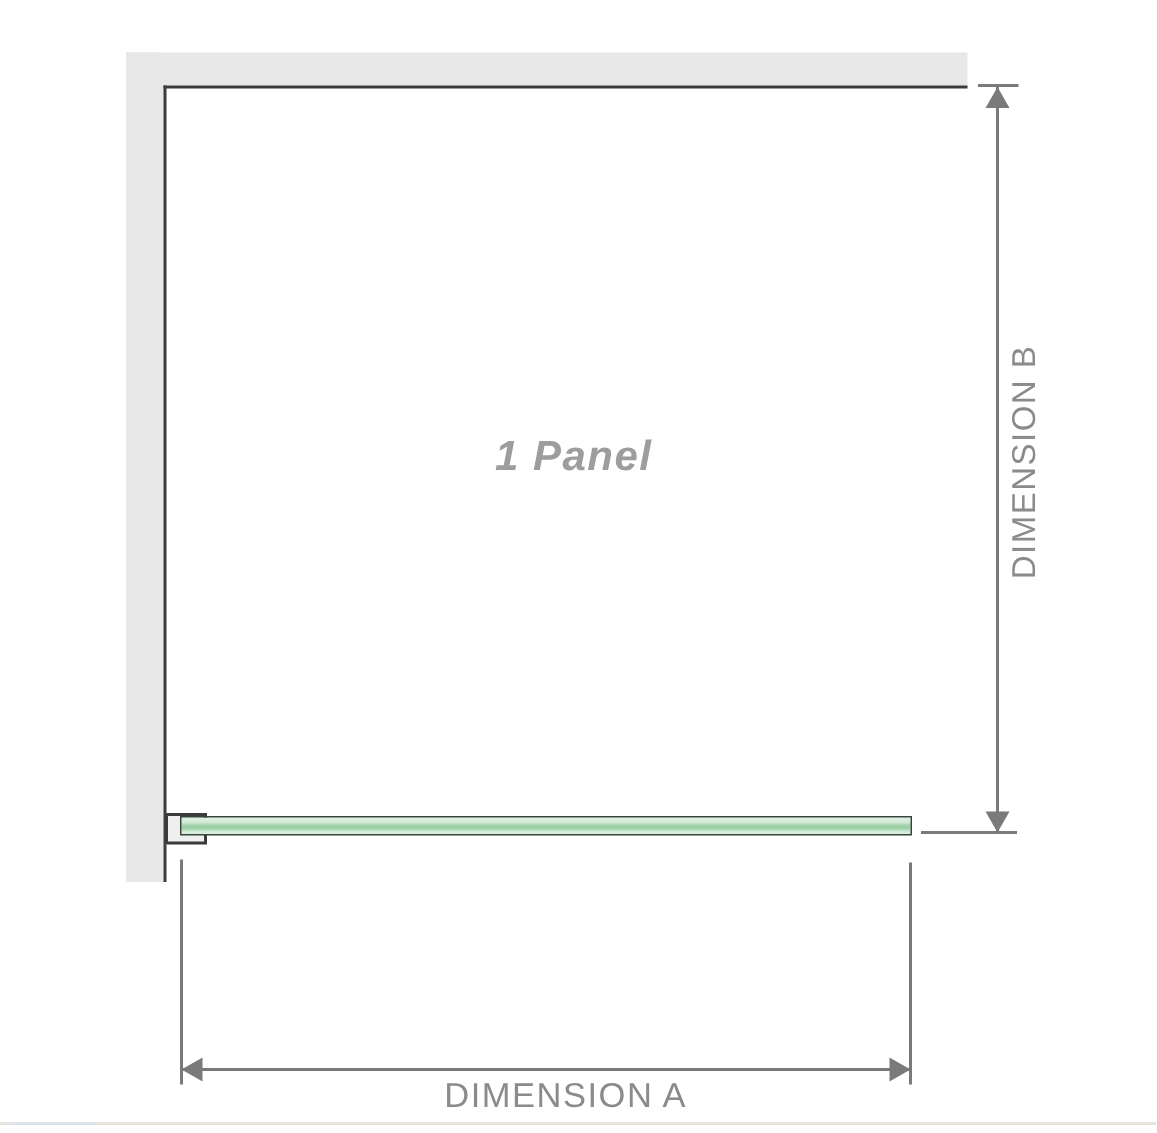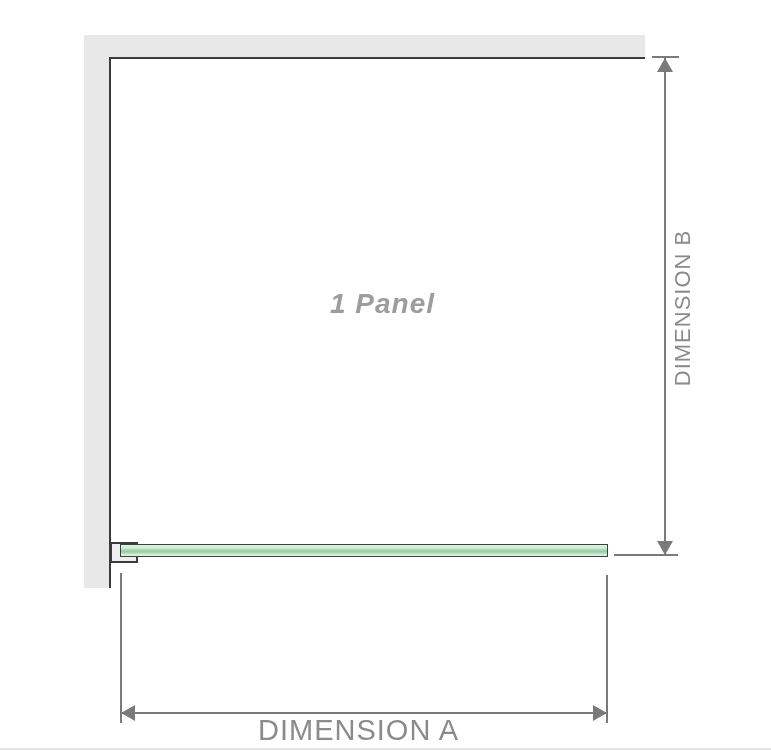--- a/index.html
+++ b/index.html
@@ -91,21 +91,21 @@
     border-right:14px solid var(--dim);
   }
   .dima-arrow-right{
     left:593px;top:705px;
     border-top:8px solid transparent;border-bottom:8px solid transparent;
     border-left:14px solid var(--dim);
   }
   .dima-label{
     left:258px;top:717px;width:200px;height:26px;
     text-align:right;
-    font-size:29px;color:var(--dim-text);letter-spacing:1px;
+    font-size:23px;color:var(--dim-text);letter-spacing:1px;
     line-height:26px;white-space:nowrap;
   }
 
   
   .footer-line{left:0;top:748px;width:771px;height:2px;background:var(--footer-line);}
   .footer-line-accent{left:8px;top:748px;width:56px;height:2px;background:var(--footer-line-accent);}
 </style>
 </head>
 <body>
 

